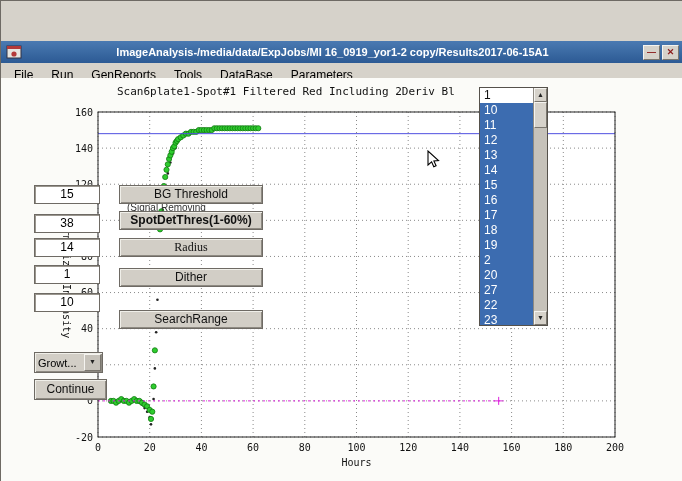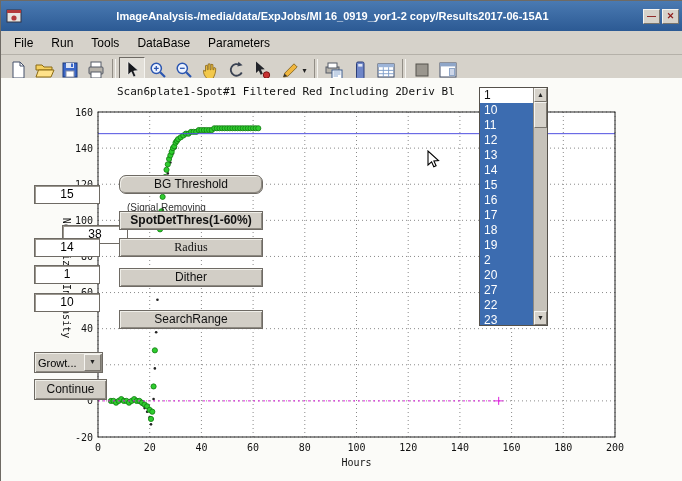--- a/index.html
+++ b/index.html
@@ -1,18 +1,18 @@
 <!DOCTYPE html>
 <html><head>
 <meta charset="utf-8">
 <style>
   html,body{margin:0;padding:0;background:#777;font-family:"Liberation Sans",sans-serif;}
   .window{position:relative;width:682px;height:481px;background:#d6d2ca;border:1px solid #6e6a64;overflow:hidden;}
   
-  .titlebar{height:30px;background:linear-gradient(#4a7ab2,#2c5a94);color:#fff;display:flex;align-items:center;}
+  .titlebar{height:22px;background:linear-gradient(#4a7ab2,#2c5a94);color:#fff;display:flex;align-items:center;margin-top:40px;}
   .app-icon{width:16px;height:16px;margin-left:5px;flex:0 0 auto;}
   .title-text{flex:1;text-align:center;font-size:11px;font-weight:bold;white-space:nowrap;overflow:hidden;}
   .tb-btns{display:flex;gap:2px;margin-right:4px;flex:0 0 auto;}
   .tb-btn{width:17px;height:15px;background:#d6d2ca;border:1px solid;border-color:#f5f4f0 #7a766e #7a766e #f5f4f0;color:#8b1a1a;font-size:9px;line-height:12px;padding:0;font-weight:bold;cursor:default;}
   
   .menubar{height:23px;display:flex;align-items:center;padding-left:4px;border-bottom:1px solid #b5b1a9;font-size:12px;background:#d6d2ca;}
   .menu-item{padding:3px 9px;white-space:nowrap;}
   
   .toolbar{height:30px;display:flex;align-items:center;padding-left:4px;border-bottom:1px solid #a8a49c;background:#d6d2ca;}
   .tbtn{width:26px;height:26px;display:flex;align-items:center;justify-content:center;border:1px solid transparent;box-sizing:border-box;}
@@ -61,20 +61,21 @@
     <span class="title-text">ImageAnalysis-/media/data/ExpJobs/MI 16_0919_yor1-2 copy/Results2017-06-15A1</span>
     <span class="tb-btns">
       <button class="tb-btn">—</button>
       <button class="tb-btn">✕</button>
     </span>
   </div>
 
   <div class="menubar" id="menubar">
       <span class="menu-item">File</span>
       <span class="menu-item">Run</span>
+      <span class="menu-item">GenReports</span>
       <span class="menu-item">Tools</span>
       <span class="menu-item">DataBase</span>
       <span class="menu-item">Parameters</span>
     </div>
 
   <div class="toolbar" id="toolbar">
       <div class="tbtn">
         <svg width="22" height="22" viewBox="0 0 22 22">
           <path d="M6 3h7l4 4v12H6z" fill="#fff" stroke="#44506a"></path>
           <path d="M13 3v4h4" fill="none" stroke="#44506a"></path>
@@ -324,22 +325,22 @@
         <text x="92" y="109.72222222222223" text-anchor="end" class="tick">120</text>
         <text x="92" y="73.61111111111109" text-anchor="end" class="tick">140</text>
         <text x="92" y="37.5" text-anchor="end" class="tick">160</text>
         <text x="116" y="17" class="ptitle">Scan6plate1-Spot#1 Filtered Red Including 2Deriv Bl</text>
         <text x="355.5" y="388" text-anchor="middle" class="tick">Hours</text>
         <text x="62" y="200" text-anchor="middle" class="tick" transform="rotate(90 62 200)">Normalized Intensity</text>
       </svg>
 
     <div id="overlay">
         <div class="field" style="top: 107px;">15</div>
-        <div class="wbtn lbl" style="top: 97px; border-radius: 7px;">BG Threshold</div>
-        <div class="field" style="top: 147px; margin-left: 28px;">38</div>
+        <div class="wbtn lbl" style="top: 107px;">BG Threshold</div>
+        <div class="field" style="top: 136px;">38</div>
         <div class="wbtn lbl" style="top: 133px; font-weight: bold;">SpotDetThres(1-60%)</div>
         <div class="field" style="top: 160px;">14</div>
         <div class="wbtn lbl" style="top: 160px; font-family: Liberation Serif, serif;">Radius</div>
         <div class="field" style="top: 187px;">1</div>
         <div class="wbtn lbl" style="top: 190px;">Dither</div>
         <div class="field" style="top: 215px;">10</div>
         <div class="wbtn lbl" style="top: 232px;">SearchRange</div>
       </div>
 
     <div class="note">(Signal Removing</div>

